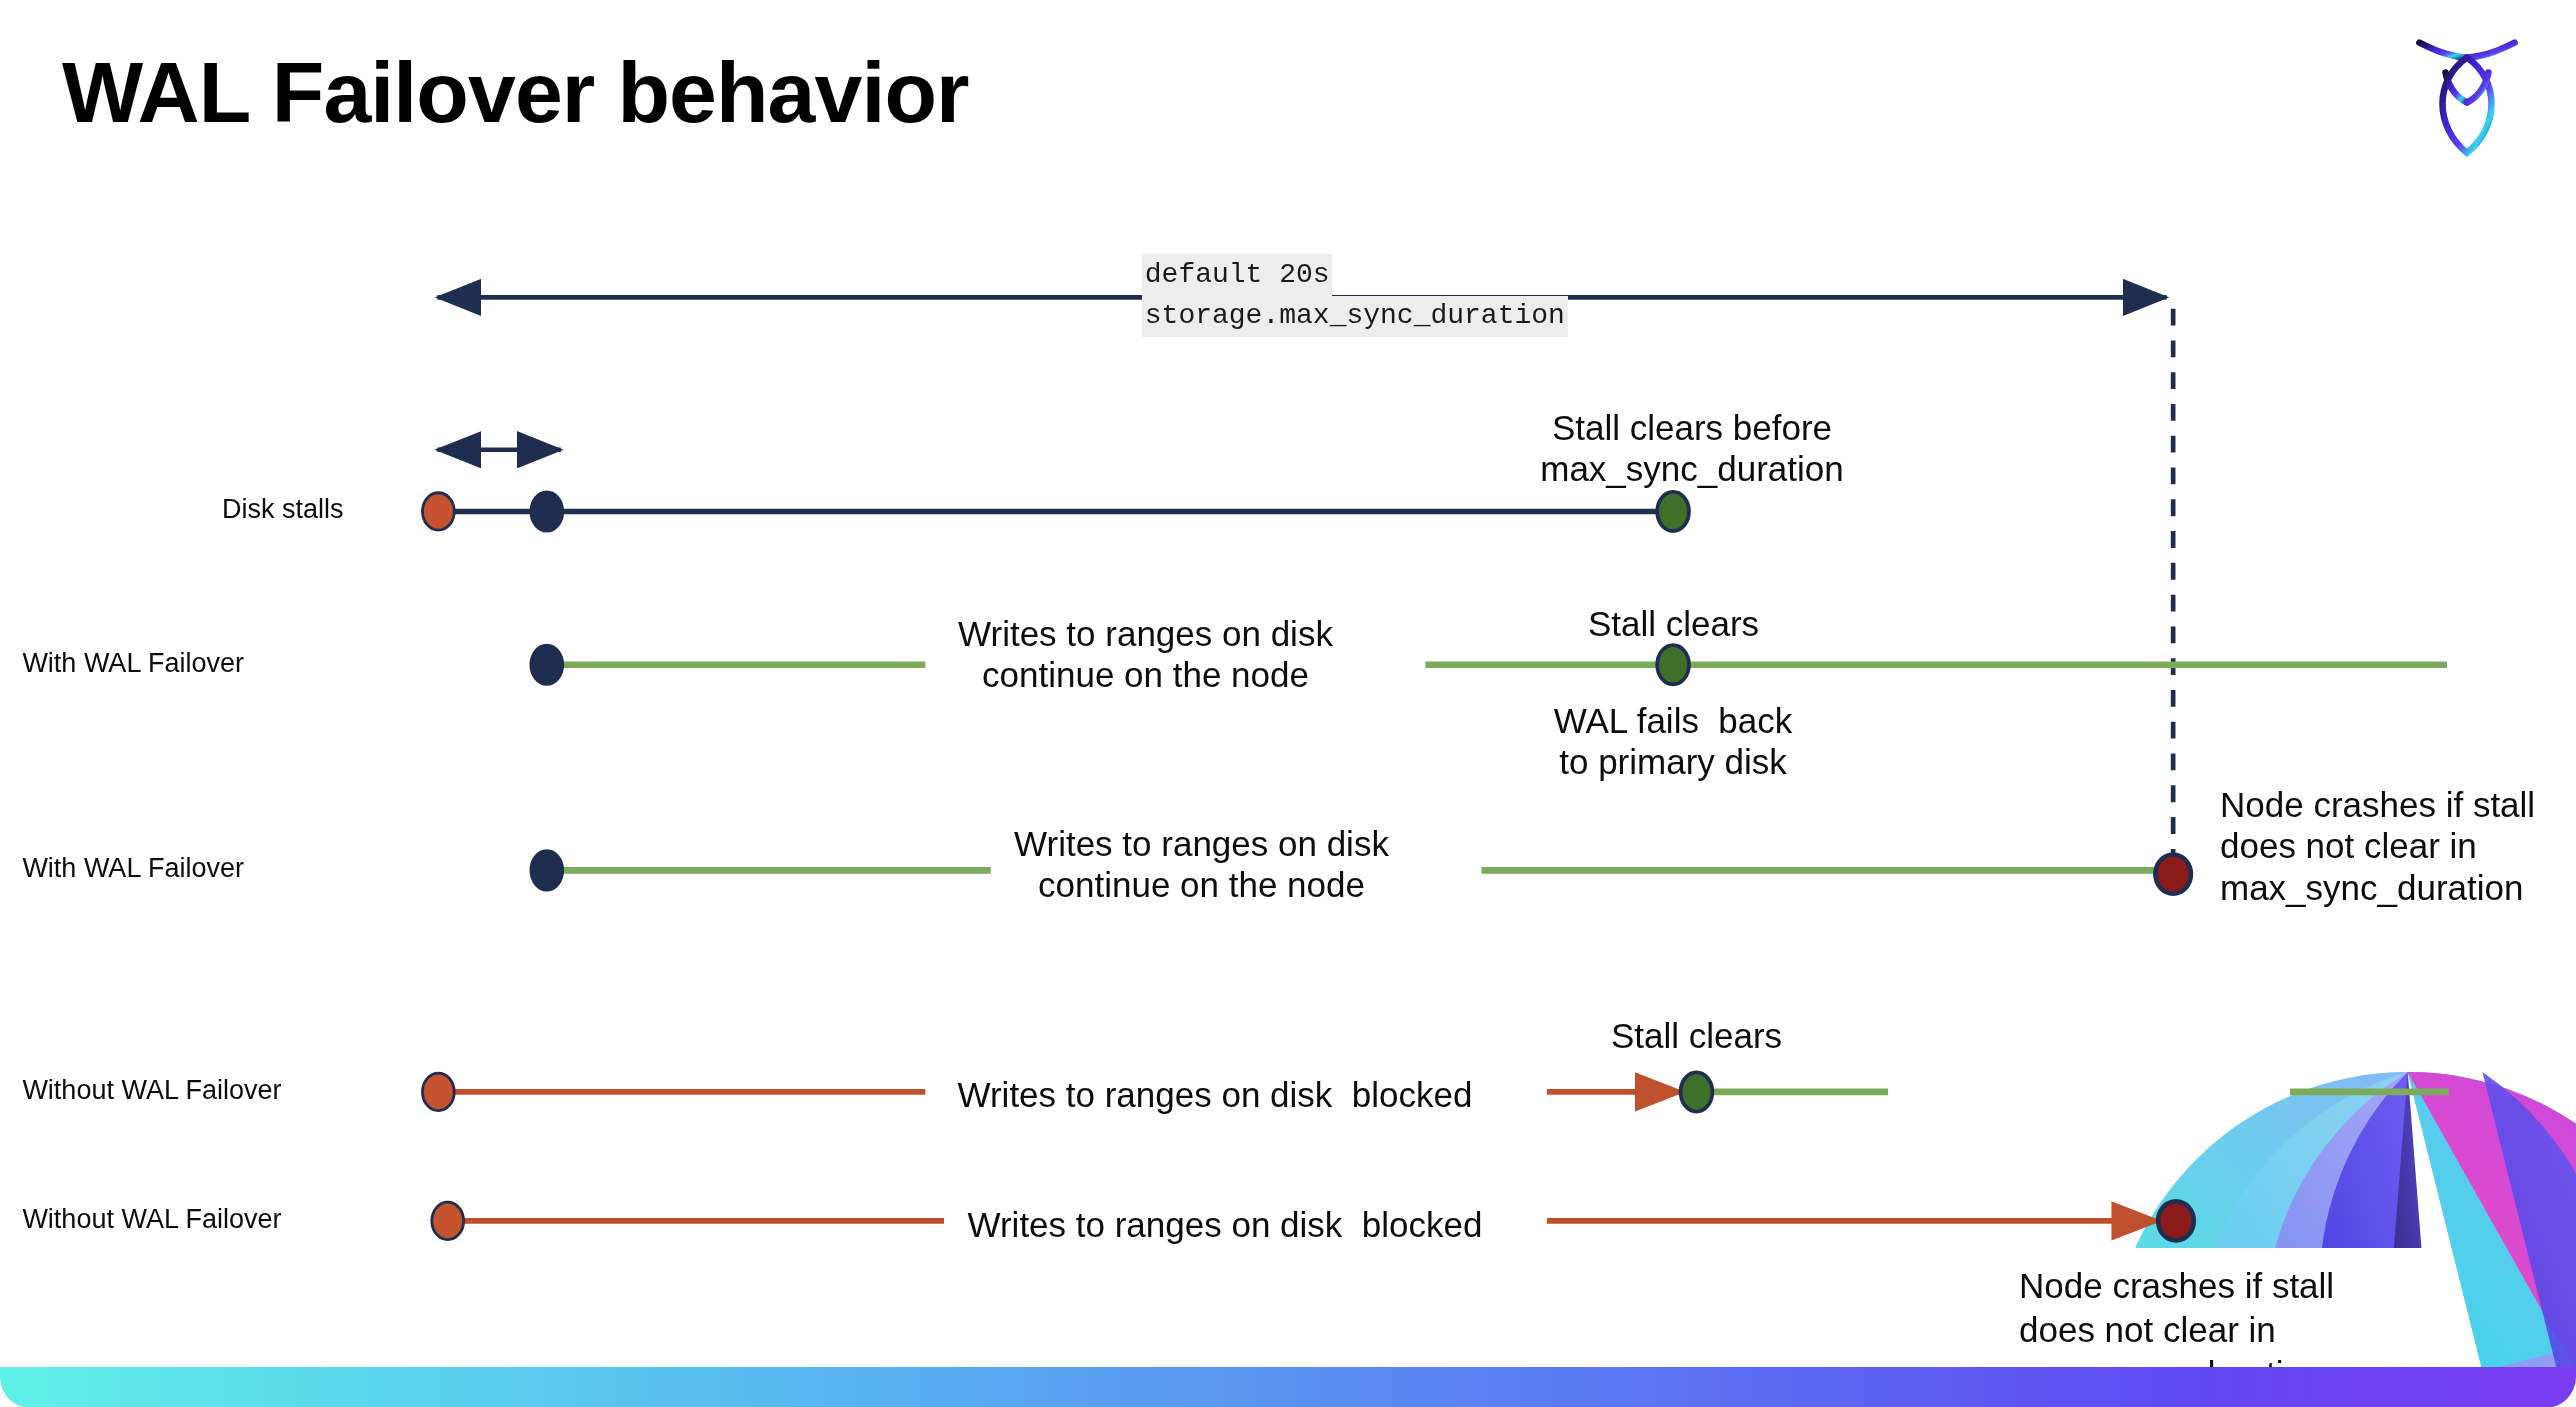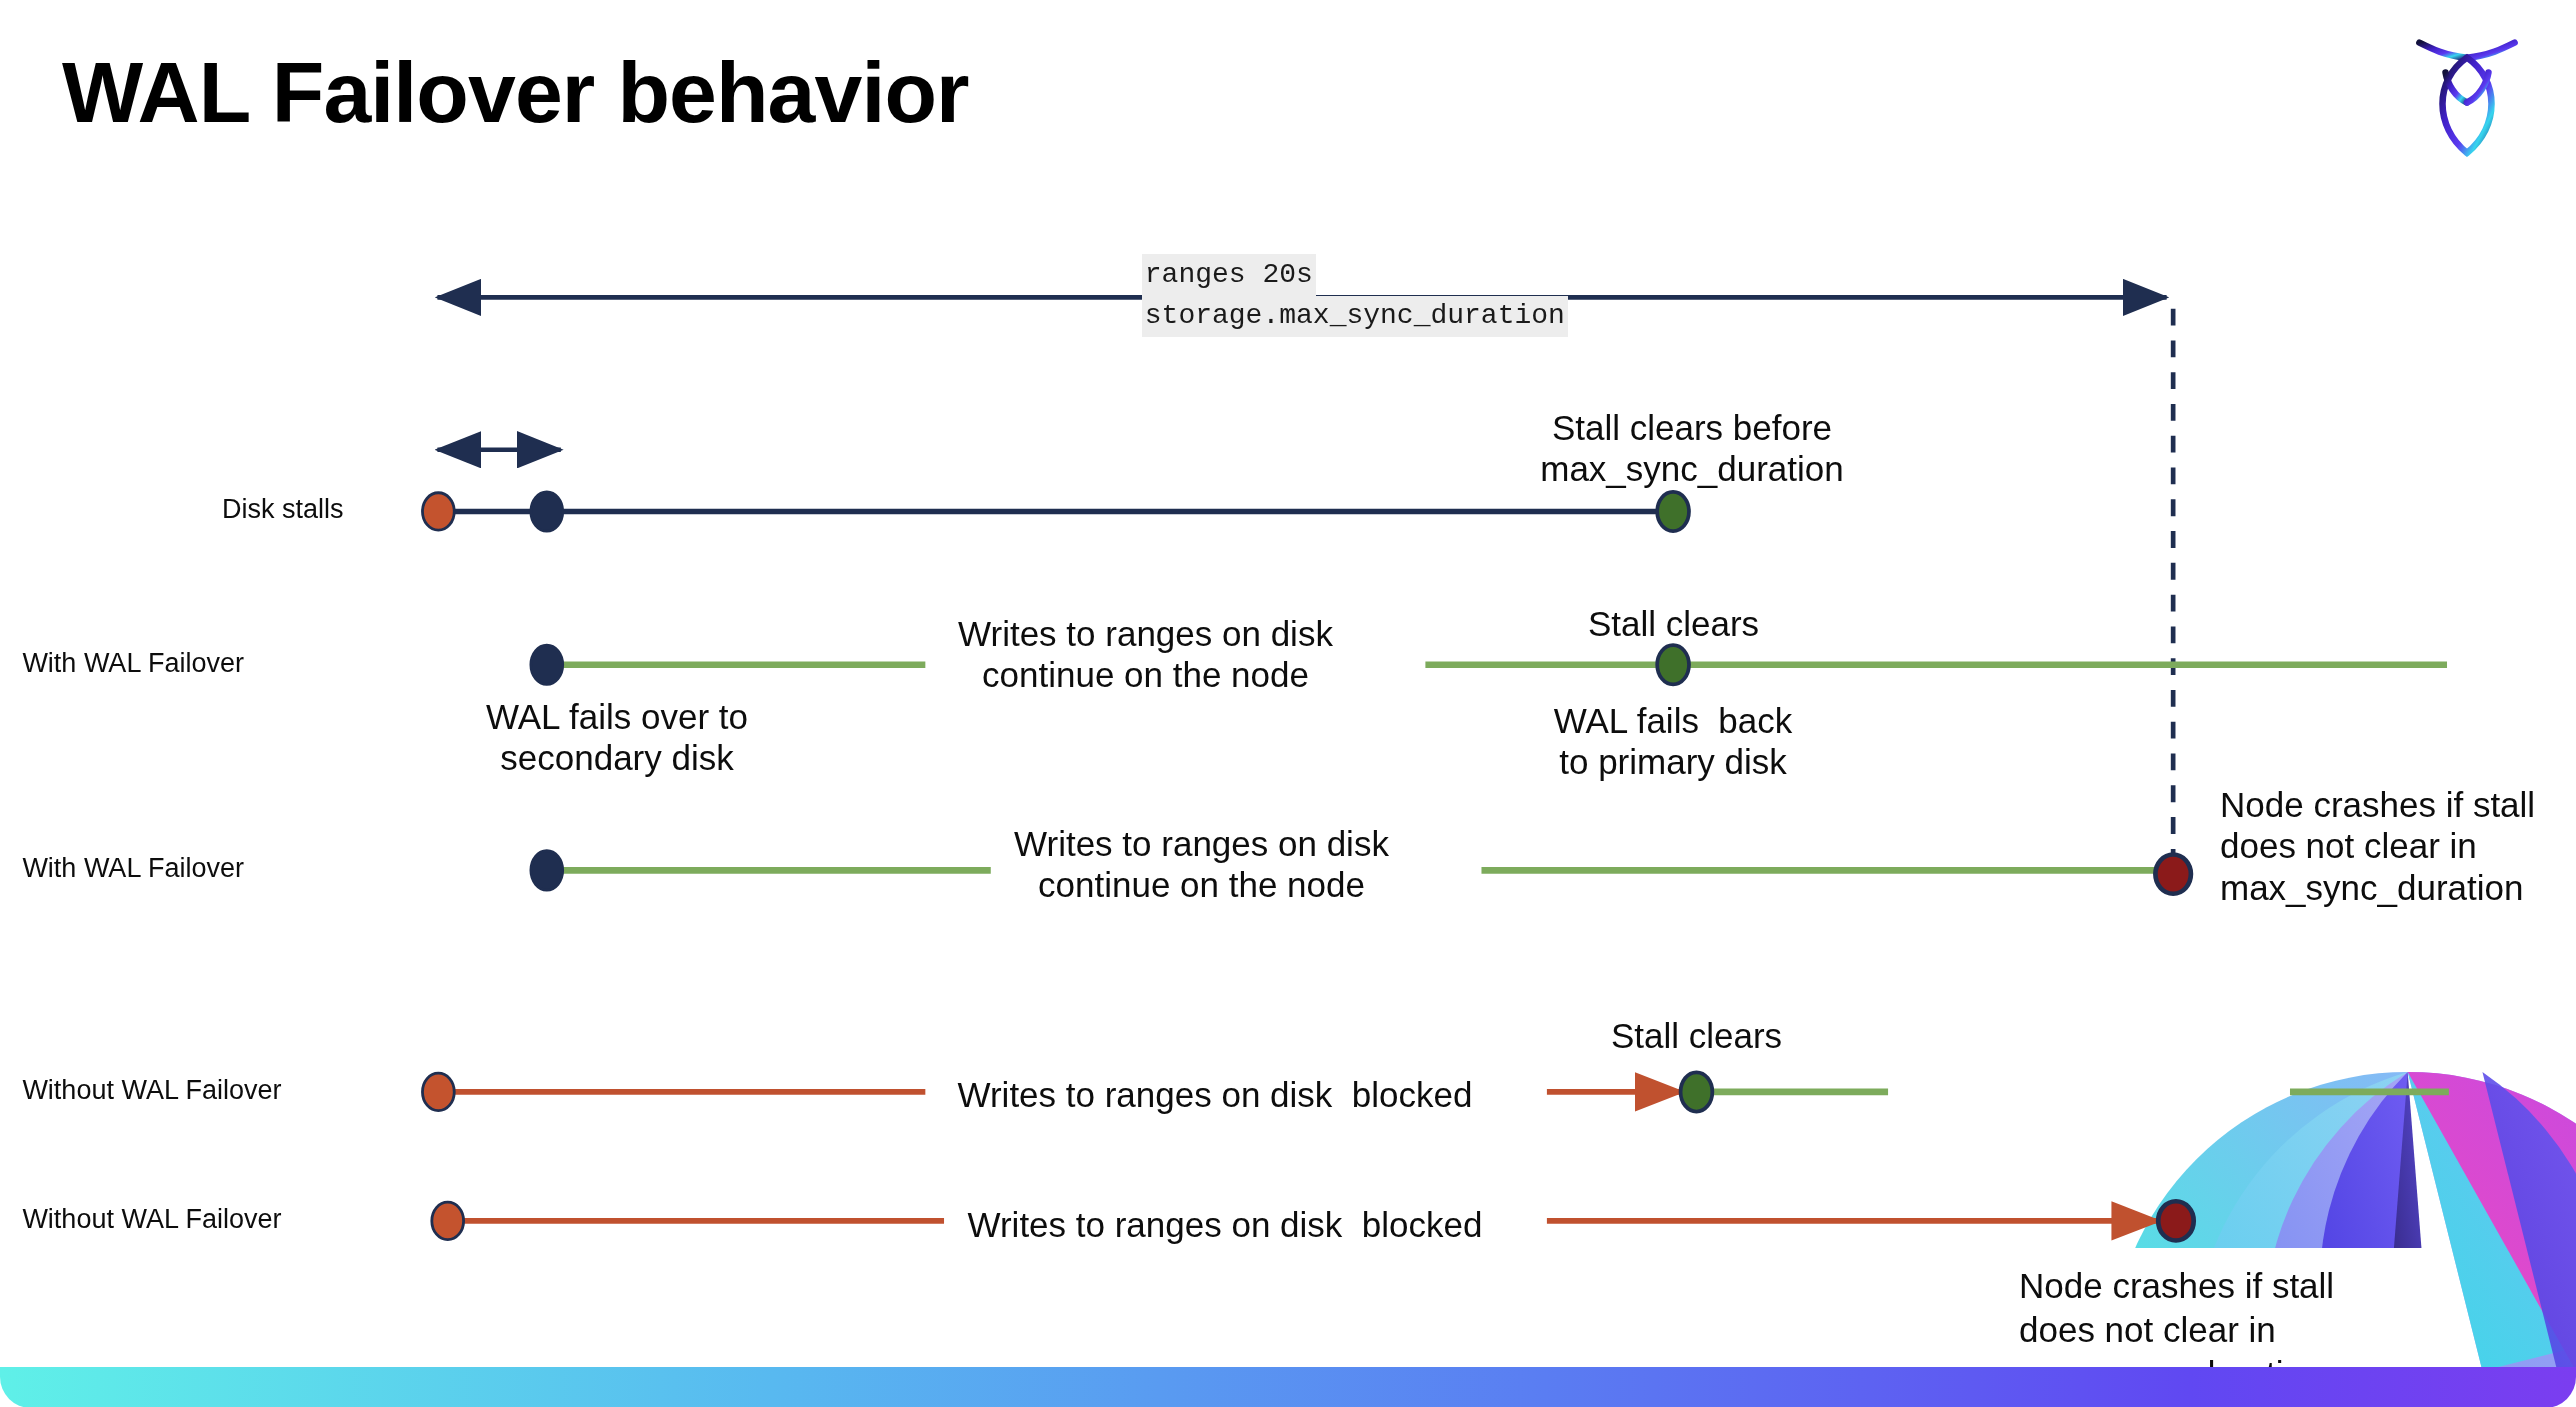--- a/index.html
+++ b/index.html
@@ -200,21 +200,21 @@
     <g>
       <line x1="490" y1="1306" x2="1010" y2="1306" stroke="#c0512f" stroke-width="6"></line>
       <line x1="1655" y1="1306" x2="2310" y2="1306" stroke="#c0512f" stroke-width="6" marker-end="url(#red-arrow-r)"></line>
       <ellipse cx="479" cy="1306" rx="17" ry="20" fill="#c4532e" stroke="#1f2e50" stroke-width="3"></ellipse>
       <ellipse cx="2328" cy="1306" rx="19" ry="21" fill="#8b1a1a" stroke="#1f2e50" stroke-width="5"></ellipse>
     </g>
   </svg>
 
 
   <div class="code-block" style="left:1142px;top:254px;">
-    <span class="code-line">ranges 20s</span>
+    <span class="code-line">default 20s</span>
     <span class="code-line">storage.max_sync_duration</span>
   </div>
 
   <div class="row-label" style="left:222px;top:494px;">Disk stalls</div>
 
   <div class="row-label" style="left:22.4px;top:648px;">With WAL Failover</div>
 
   <div class="row-label" style="left:22.4px;top:853px;">With WAL Failover</div>
 
   <div class="row-label" style="left:22.4px;top:1075px;">Without WAL Failover</div>
@@ -222,22 +222,20 @@
   <div class="row-label" style="left:22.4px;top:1204px;">Without WAL Failover</div>
 
   <div class="lbl center" style="left:1524px;top:407px;width:336px;">Stall clears before
 max_sync_duration</div>
 
   <div class="lbl center" style="left:935px;top:613px;width:421px;">Writes to ranges on disk
 continue on the node</div>
 
   <div class="lbl center" style="left:1538px;top:603px;width:271px;">Stall clears</div>
 
-  <div class="lbl center" style="left:477px;top:696px;width:280px;">WAL fails over to
-secondary disk</div>
 
   <div class="lbl center" style="left:1533px;top:700px;width:280px;">WAL fails  back
 to primary disk</div>
 
   <div class="lbl center" style="left:991px;top:823px;width:421px;">Writes to ranges on disk
 continue on the node</div>
 
   <div class="lbl left" style="left:2220px;top:784px;width:346px;">Node crashes if stall
 does not clear in
 max_sync_duration</div>

